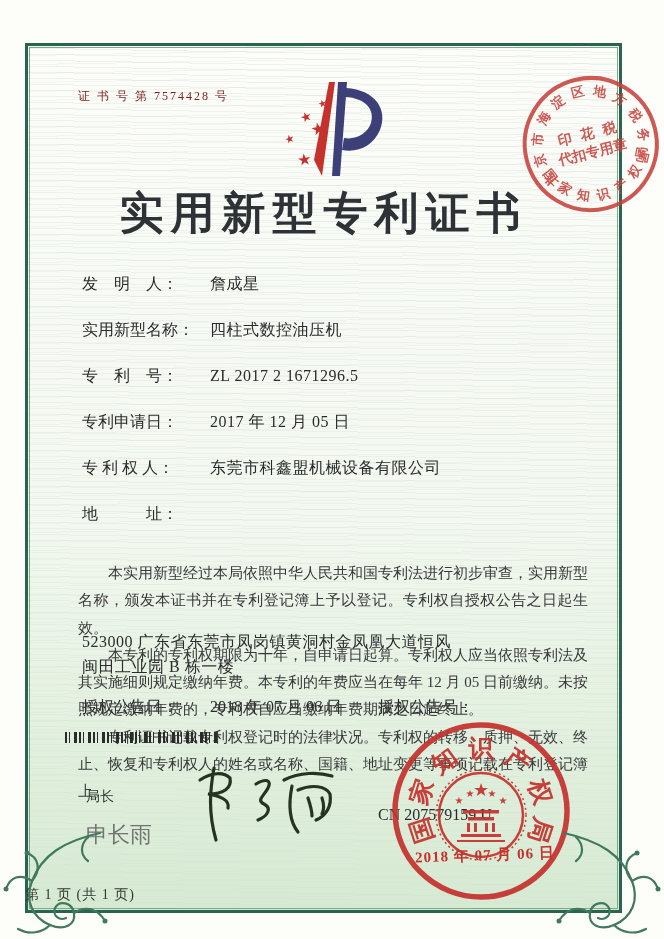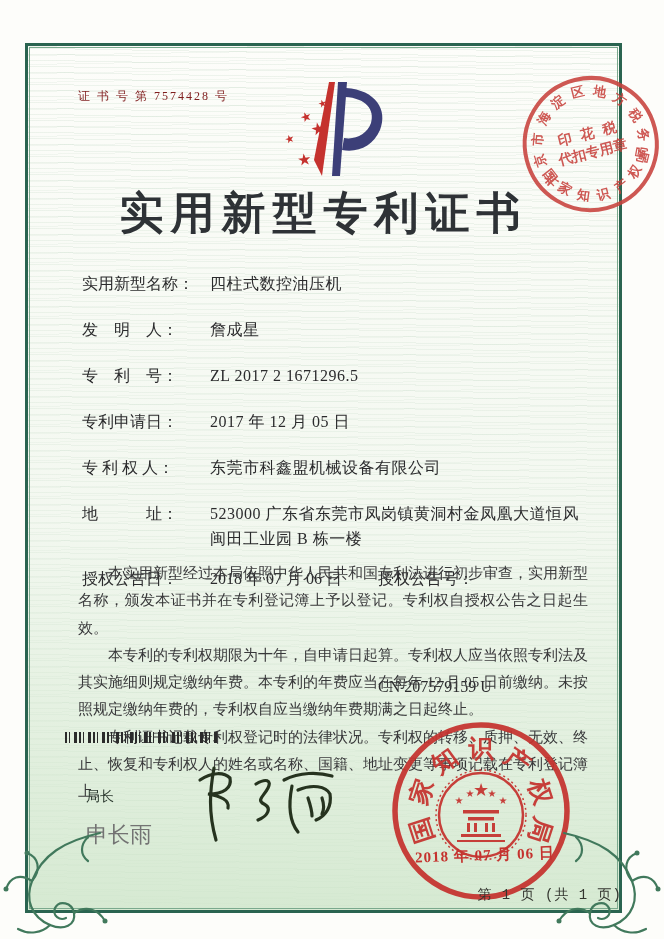--- a/index.html
+++ b/index.html
@@ -50,22 +50,22 @@
                   font-family:"Liberation Sans","DejaVu Sans",sans-serif;}
   .director-name{position:absolute;left:86px;top:820px;font-size:22px;color:#737373;
                  font-family:"Liberation Sans","DejaVu Sans",sans-serif;}
   .signature{position:absolute;left:180px;top:750px;width:165px;height:98px;}
 
   .main-seal{position:absolute;left:388px;top:718px;width:186px;height:186px;opacity:.93;}
   .seal-date{position:absolute;left:392px;top:846px;width:186px;text-align:center;
              color:#c5322e;font-size:15px;letter-spacing:1px;font-weight:bold;
              transform:rotate(-2deg);z-index:5;}
 
-  .footer{position:absolute;left:25px;right:42px;top:886px;text-align:right;
-          font-size:14px;color:#33352f;letter-spacing:1px;font-family:Liberation Mono, monospace;}
+  .footer{position:absolute;left:25px;right:42px;top:886px;text-align:left;
+          font-size:14px;color:#33352f;letter-spacing:1px;}
 
   .flourish{position:absolute;width:112px;height:112px;}
   .flourish.left{left:0;top:827px;}
   .flourish.right{left:552px;top:827px;transform:scaleX(-1);}
 
   .seal-char{font-family:"DejaVu Sans","Liberation Sans",sans-serif;font-weight:bold;}
 </style>
 </head>
 <body>
 
@@ -115,40 +115,40 @@
       </g>
       <text class="seal-char" x="73" y="84" font-size="14" text-anchor="middle" letter-spacing="2">印 花 税</text>
       <text class="seal-char" x="73" y="103" font-size="14" text-anchor="middle">代扣专用章</text>
     </g>
   </svg>
 
   <div class="title">实用新型专利证书</div>
 
   <div class="fields">
     <div class="frow">
+      <span class="flabel">发　明　人：</span>
+      <span class="fvalue">詹成星</span>
+    </div>
+    <div class="frow">
       <span class="flabel">实用新型名称：</span>
       <span class="fvalue">四柱式数控油压机</span>
     </div>
     <div class="frow">
-      <span class="flabel">发　明　人：</span>
-      <span class="fvalue">詹成星</span>
-    </div>
-    <div class="frow">
       <span class="flabel">专　利　号：</span>
       <span class="fvalue">ZL 2017 2 1671296.5</span>
     </div>
     <div class="frow">
       <span class="flabel">专利申请日：</span>
       <span class="fvalue">2017 年 12 月 05 日</span>
     </div>
     <div class="frow">
       <span class="flabel">专 利 权 人：</span>
       <span class="fvalue">东莞市科鑫盟机械设备有限公司</span>
     </div>
-    <div class="frow" style="margin-bottom:15px;">
+    <div class="frow" style="margin-bottom:15px;flex-direction:column;">
       <span class="flabel">地　　　址：</span>
       <span class="fvalue">523000 广东省东莞市凤岗镇黄洞村金凤凰大道恒风闽田工业园 B 栋一楼</span>
     </div>
     <div class="grant-row">
       <div class="grant-left">
         <span class="flabel">授权公告日：</span>
         <span>2018 年 07 月 06 日</span>
       </div>
       <div class="grant-right">
         <span class="flabel">授权公告号：</span>

